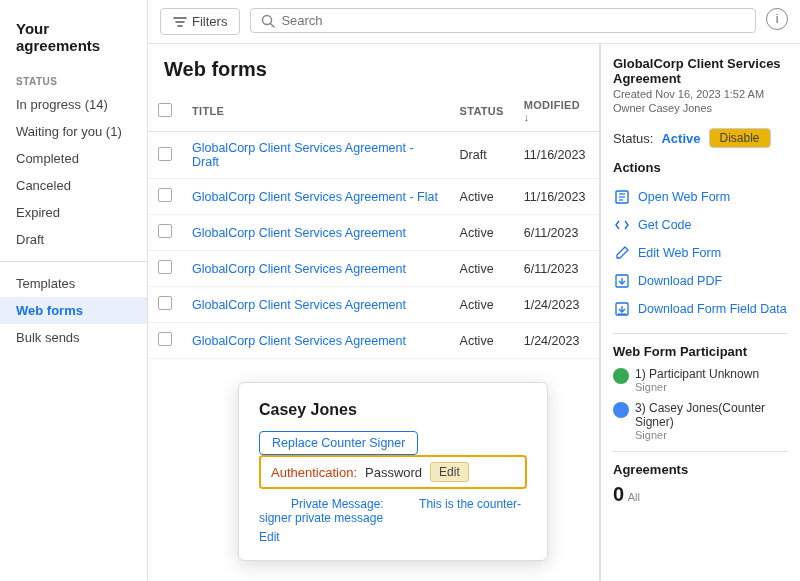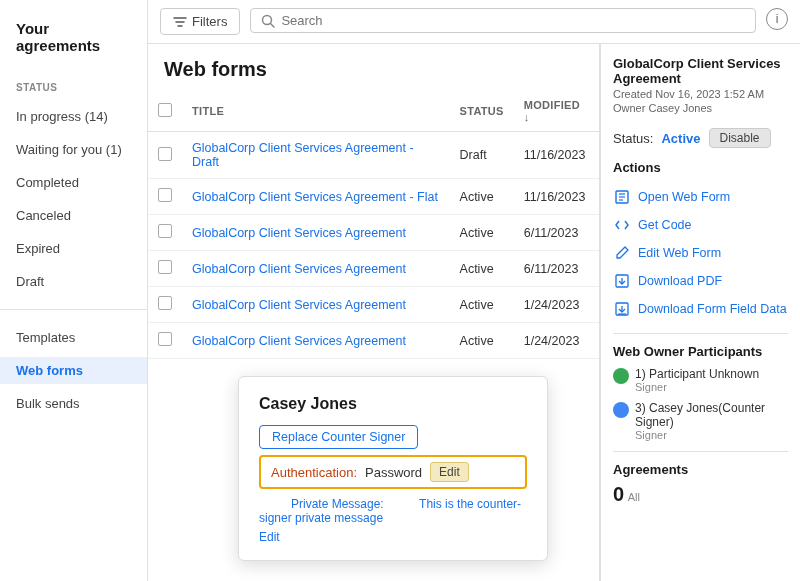--- a/index.html
+++ b/index.html
@@ -1,19 +1,19 @@
 <!DOCTYPE html>
 <html><head>
   <meta charset="utf-8">
   <style>
     * { box-sizing: border-box; margin: 0; padding: 0; }
     body { font-family: 'Segoe UI', Arial, sans-serif; font-size: 13px; background: #f4f4f4; color: #333; width: 800px; height: 581px; overflow: hidden; display: flex; }
 
     
-    .sidebar { width: 148px; background: #fff; border-right: 1px solid #e0e0e0; flex-shrink: 0; display: flex; flex-direction: column; padding-top: 10px; gap: 6px; }
+    .sidebar { width: 148px; background: #fff; border-right: 1px solid #e0e0e0; flex-shrink: 0; display: flex; flex-direction: column; padding-top: 10px; }
     .sidebar-title { font-size: 15px; font-weight: 600; padding: 10px 16px 14px; color: #1a1a1a; }
     .sidebar-section-label { font-size: 10px; font-weight: 700; color: #888; padding: 8px 16px 4px; letter-spacing: 0.5px; text-transform: uppercase; }
     .sidebar-item { padding: 6px 16px; cursor: pointer; color: #444; font-size: 13px; }
     .sidebar-item.active { background: #e8f0fe; color: #1a73e8; font-weight: 600; }
     .sidebar-divider { height: 1px; background: #e0e0e0; margin: 8px 0; }
 
     
     .main { flex: 1; display: flex; flex-direction: column; overflow: hidden; }
 
     
@@ -36,39 +36,39 @@
     .table tbody tr { border-bottom: 1px solid #f0f0f0; }
     .table tbody td { padding: 9px 10px; font-size: 12.5px; color: #333; vertical-align: middle; }
     .table tbody td.check-col { width: 30px; }
     .checkbox { width: 14px; height: 14px; border: 1px solid #aaa; border-radius: 2px; display: inline-block; cursor: pointer; }
     .status-draft { color: #888; }
     .status-active { color: #1a73e8; }
 
     
     .popup-card { position: absolute; bottom: 20px; left: 90px; background: #fff; border: 1px solid #ddd; border-radius: 6px; box-shadow: 0 4px 18px rgba(0,0,0,0.15); width: 310px; padding: 18px 20px 16px; z-index: 10; }
     .popup-title { font-size: 16px; font-weight: 600; color: #1a1a1a; margin-bottom: 12px; }
-    .popup-btn { border: 1px solid #1a73e8; color: #1a73e8; background: #fff; border-radius: 4px; padding: 4px 12px; font-size: 12.5px; cursor: pointer; margin-bottom: 6px; display: inline-block; }
+    .popup-btn { border: 1px solid #1a73e8; color: #1a73e8; background: #fff; border-radius: 4px; padding: 4px 12px; font-size: 12.5px; cursor: pointer; display: inline-block; }
     .popup-role { font-size: 12.5px; color: #555; margin-bottom: 8px; }
     .popup-auth-row { display: flex; align-items: center; gap: 8px; border: 2px solid #f0a500; border-radius: 4px; padding: 5px 10px; margin-bottom: 8px; }
     .popup-auth-label { font-size: 13px; font-weight: 400; color: #c2410c; }
     .popup-auth-value { font-size: 13px; color: #333; }
     .popup-edit-inline { background: #f5e9c0; border: 1px solid #e0c96e; border-radius: 3px; padding: 2px 8px; font-size: 12px; color: #444; cursor: pointer; }
     .popup-private { font-size: 12px; color: #555; margin-bottom: 4px; }
     .popup-private span { color: #1a73e8; font-weight: 500; margin-left: 32px; }
     .popup-link { color: #1a73e8; font-size: 12px; cursor: pointer; text-decoration: none; }
 
     
     .right-panel { width: 200px; background: #fff; overflow-y: auto; border-left: 1px solid #e0e0e0; padding: 12px 12px; flex-shrink: 0; }
     .right-panel-title { font-size: 13px; font-weight: 700; color: #1a1a1a; margin-bottom: 2px; word-wrap: break-word; }
     .right-panel-meta { font-size: 11px; color: #666; margin-bottom: 2px; }
     .right-panel-owner { font-size: 11px; color: #666; margin-bottom: 14px; }
     .status-row { display: flex; align-items: center; gap: 8px; margin-bottom: 12px; }
     .status-label { font-size: 13px; color: #333; }
     .status-active-badge { font-size: 13px; color: #1a73e8; font-weight: 600; }
-    .disable-btn { border: 1px solid #ccc; background: #e5e5e5; border-radius: 4px; padding: 2px 10px; font-size: 12px; cursor: pointer; color: #444; }
+    .disable-btn { border: 1px solid #ccc; background: #eab308; border-radius: 4px; padding: 2px 10px; font-size: 12px; cursor: pointer; color: #444; }
     .actions-title { font-size: 13px; font-weight: 700; color: #1a1a1a; margin-bottom: 8px; margin-top: 4px; }
     .action-item { display: flex; align-items: center; gap: 7px; padding: 5px 0; cursor: pointer; color: #1a73e8; font-size: 12.5px; }
     .action-icon { width: 18px; height: 18px; flex-shrink: 0; display: flex; align-items: center; justify-content: center; }
     .section-divider { height: 1px; background: #e0e0e0; margin: 10px 0; }
     .participants-title { font-size: 13px; font-weight: 700; color: #1a1a1a; margin-bottom: 8px; }
     .participant-item { display: flex; align-items: flex-start; gap: 6px; margin-bottom: 8px; }
     .participant-dot { width: 16px; height: 16px; border-radius: 50%; flex-shrink: 0; margin-top: 1px; }
     .participant-dot.green { background: #34a853; }
     .participant-dot.orange { background: #f0a500; }
     .participant-dot.blue { background: #4285f4; }
@@ -259,21 +259,21 @@
               <line x1="8" y1="5" x2="8" y2="10" stroke="#1a73e8" stroke-width="1.3"></line>
               <polyline points="5,8 8,11 11,8" stroke="#1a73e8" stroke-width="1.3" stroke-linejoin="round"></polyline>
               <line x1="4" y1="13" x2="12" y2="13" stroke="#1a73e8" stroke-width="1.2"></line>
             </svg>
         </span>
         <span>Download Form Field Data</span>
       </div>
 
       <div class="section-divider"></div>
 
-      <div class="participants-title">Web Owner Participants</div>
+      <div class="participants-title">Web Form Participant</div>
 
       <div class="participant-item">
         <div class="participant-dot green"></div>
         <div class="participant-info">
           <div>1) Participant Unknown</div>
           <div class="role">Signer</div>
         </div>
       </div>
       <div class="participant-item">
         <div class="participant-dot blue"></div>

